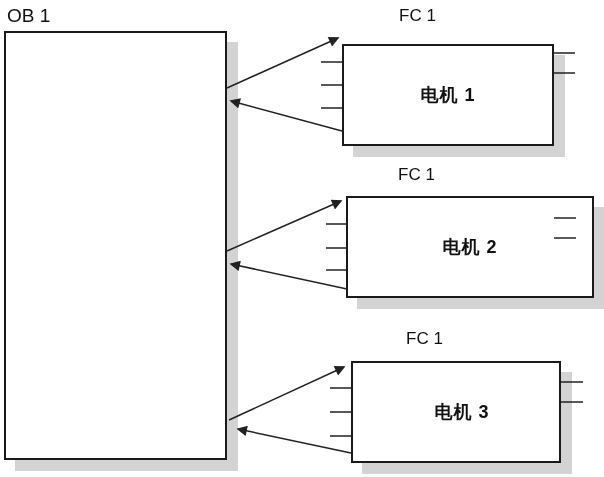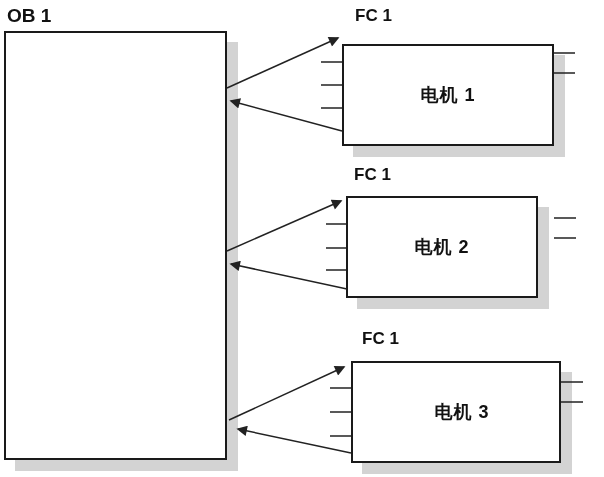--- a/index.html
+++ b/index.html
@@ -10,26 +10,26 @@
   }
   .canvas {
     position: relative;
     width: 604px;
     height: 477px;
     background: #ffffff;
     overflow: hidden;
   }
   .block-title {
     position: absolute;
-    font-weight: bold;
+    font-weight: normal;
     color: #111111;
     white-space: nowrap;
   }
   .ob-title { font-size: 19px; }
-  .fc-title { font-size: 17px; }
+  .fc-title { font-size: 17px; margin-left: 44px; }
   .box {
     position: absolute;
     background: #ffffff;
     border: 2px solid #1a1a1a;
     box-sizing: border-box;
     box-shadow: 11px 11px 0 0 #d3d3d3;
   }
   .fc-box {
     display: flex;
     align-items: center;
@@ -37,21 +37,21 @@
   }
   .motor-label {
     font-weight: bold;
     font-size: 18px;
     color: #111111;
     letter-spacing: 1px;
   }
   
   #ob1-box  { left: 4px;   top: 31px;  width: 223px; height: 429px; }
   #fc-box-1 { left: 342px; top: 44px;  width: 212px; height: 102px; }
-  #fc-box-2 { left: 346px; top: 196px; width: 192px; height: 102px; }
+  #fc-box-2 { left: 346px; top: 196px; width: 248px; height: 102px; }
   #fc-box-3 { left: 351px; top: 361px; width: 210px; height: 102px; padding-left: 12px; }
   #ob1-title  { left: 7px;   top: 5px;  }
   #fc-title-1 { left: 355px; top: 6px;  }
   #fc-title-2 { left: 354px; top: 165px; }
   #fc-title-3 { left: 362px; top: 329px; }
   svg.connections {
     position: absolute;
     left: 0; top: 0;
     width: 604px;
     height: 477px;

